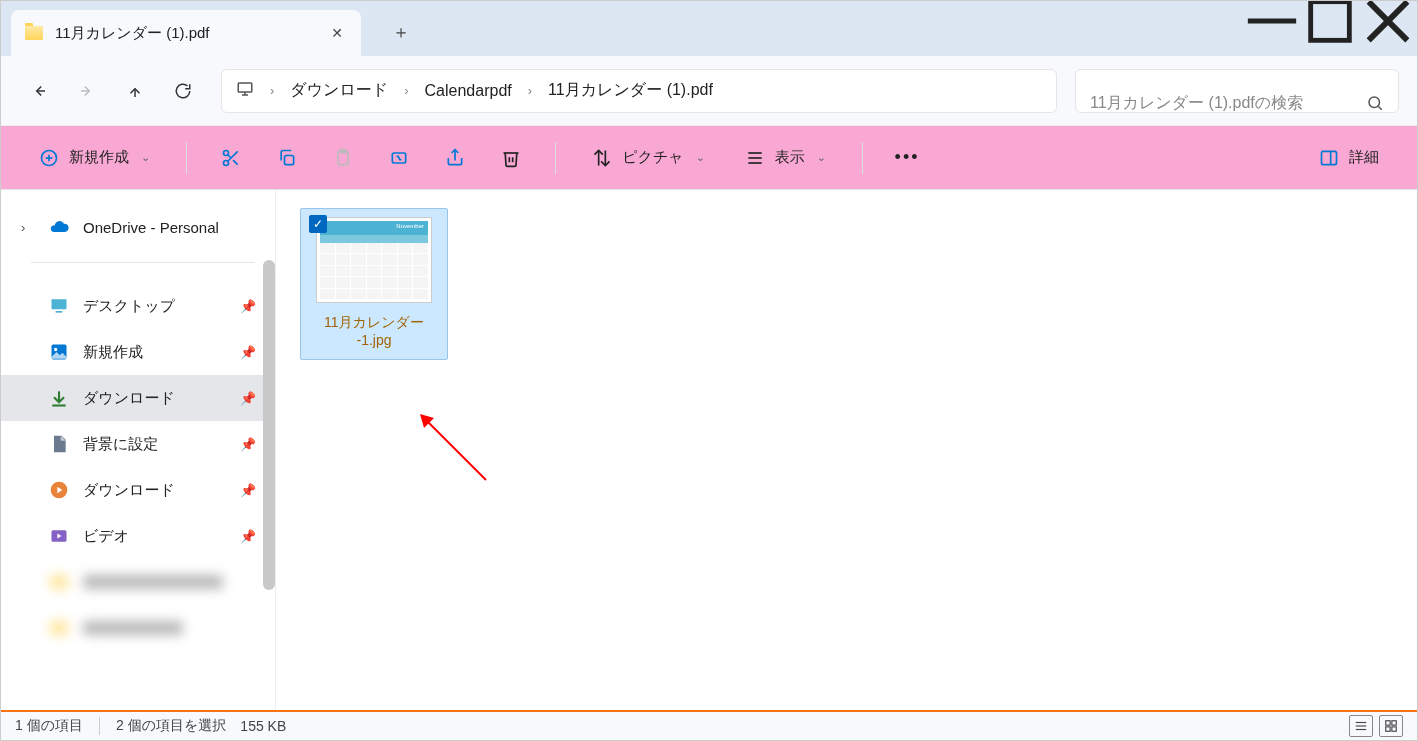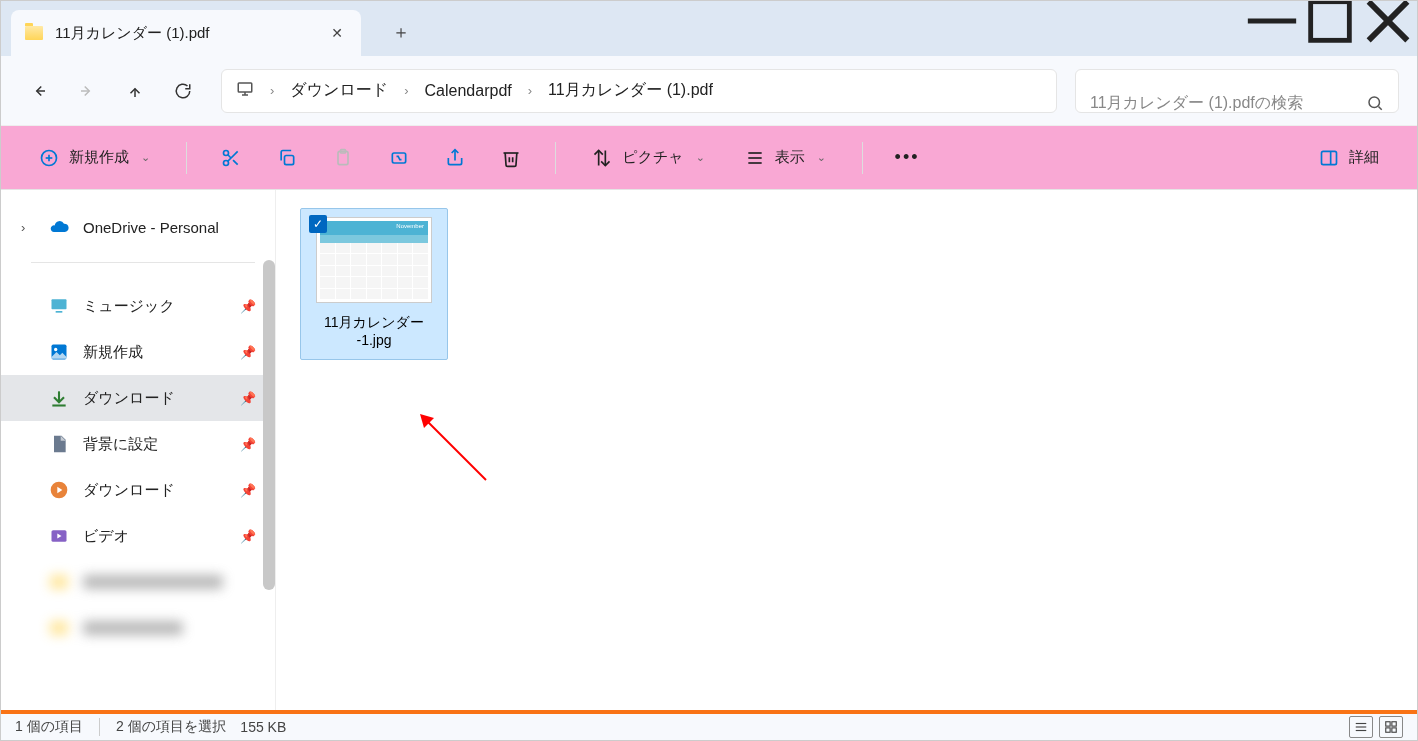--- a/index.html
+++ b/index.html
@@ -52,26 +52,26 @@
 .sb-blurred { filter: blur(6px); opacity: 0.6; }
 
 .content { flex: 1; padding: 18px 24px; position: relative; }
 .file-item { width: 148px; padding: 8px 0 10px; border: 1px solid #97c6ea; background: #cce8ff; border-radius: 2px; display: flex; flex-direction: column; align-items: center; gap: 10px; position: relative; cursor: pointer;}
 .file-check { position: absolute; top: 6px; left: 8px; width: 18px; height: 18px; background: #0067c0; border-radius: 2px; display: flex; align-items: center; justify-content: center; color: #fff; font-size: 12px;}
 .file-thumb { width: 116px; height: 86px; background: #fff; border: 1px solid #ccc; display: flex; flex-direction: column; padding: 3px;}
 .thumb-header { height: 14px; background: #4db3d4; font-size: 6px; color: #fff; text-align: right; padding: 2px 4px;}
 .thumb-days { height: 8px; background: #7cc8de;}
 .thumb-grid { flex: 1; display: grid; grid-template-columns: repeat(7, 1fr); grid-template-rows: repeat(5, 1fr); gap: 1px;}
 .thumb-cell { background: #f5f5f5;}
-.file-label { font-size: 14px; color: #000000; text-align: center; line-height: 1.3;}
+.file-label { font-size: 14px; color: #a16207; text-align: center; line-height: 1.3;}
 
 .arrow-annotation { position: absolute; top: 220px; left: 140px; pointer-events: none;}
 
 
-.statusbar { position: absolute; bottom: 0; left: 0; right: 0; height: 30px; background: #f7f9fd; display: flex; align-items: center; padding: 0 14px; gap: 6px; font-size: 14px; color: #444; border-top: 4px solid #f97316;}
+.statusbar { position: absolute; bottom: 0; left: 0; right: 0; height: 30px; background: #f7f9fd; display: flex; align-items: center; padding: 0 14px; gap: 6px; font-size: 14px; color: #444; border-top: 2px solid #f97316;}
 .status-sep { width: 1px; height: 18px; background: #ccc; margin: 0 10px;}
 .status-spacer { flex: 1; }
 .view-toggle { display: flex; gap: 6px;}
 .view-btn { width: 24px; height: 22px; border: 1px solid #888; display: flex; align-items: center; justify-content: center; cursor: pointer; border-radius: 2px;}
 .view-btn svg { width: 14px; height: 14px;}
 
 
 .blue { color: #0078d4; }
 .teal { color: #4db3d4; }
 .orange { color: #e8833a; }
@@ -256,21 +256,21 @@
     <div class="sb-divider"></div>
 
     <div class="sb-item">
       <span class="sb-chevron"></span>
       <span class="sb-icon teal">
           <svg viewBox="0 0 24 24" fill="currentColor">
             <rect x="3" y="4" width="18" height="12" rx="1"></rect>
             <rect x="8" y="18" width="8" height="2"></rect>
           </svg>
         </span>
-      <span>ミュージック</span>
+      <span>デスクトップ</span>
       <span class="sb-pin">📌</span>
     </div>
     <div class="sb-item">
       <span class="sb-chevron"></span>
       <span class="sb-icon blue">
           <svg viewBox="0 0 24 24" fill="currentColor">
             <rect x="3" y="3" width="18" height="18" rx="2"></rect>
             <circle cx="8" cy="9" r="2" fill="#fff"></circle>
             <path d="M3 18l6-6 4 4 3-3 5 5v2H3z" fill="#fff" opacity="0.7"></path>
           </svg>

